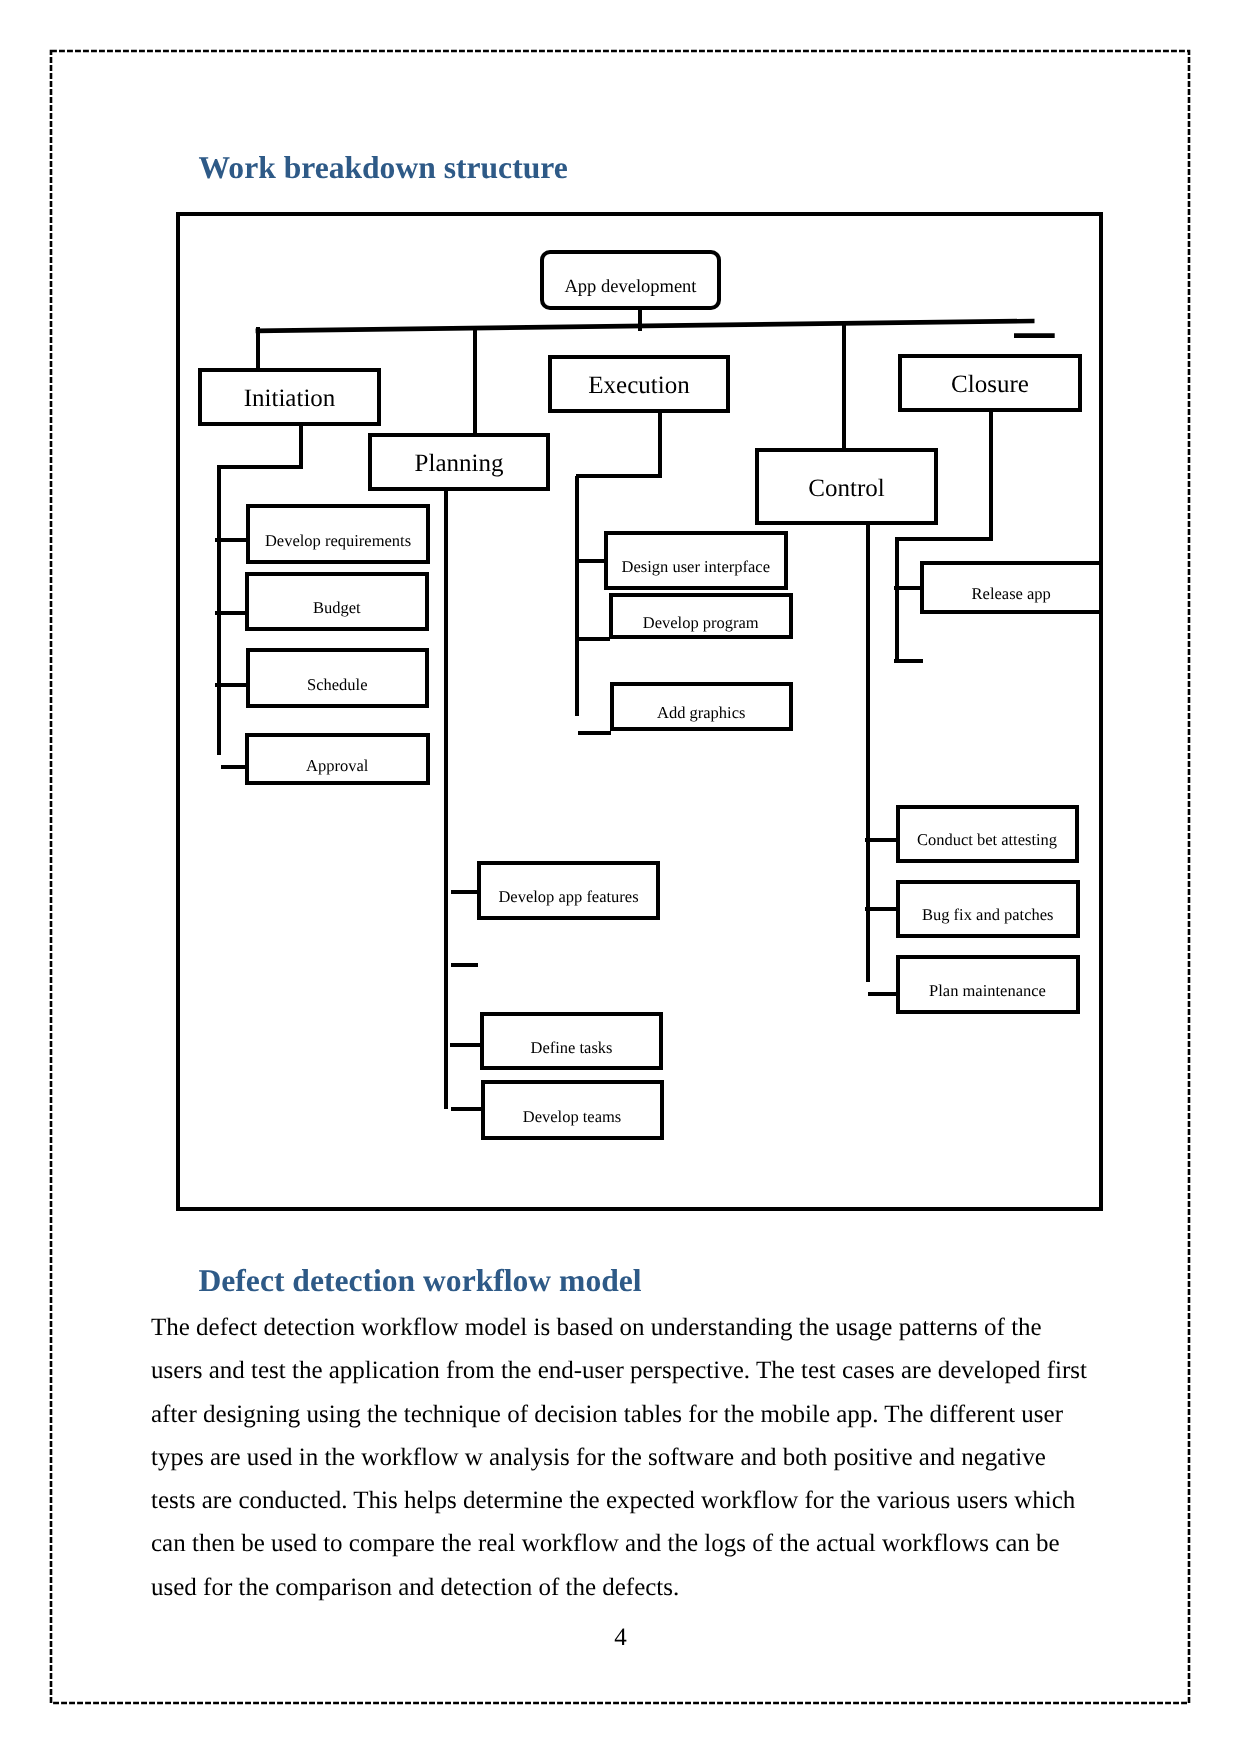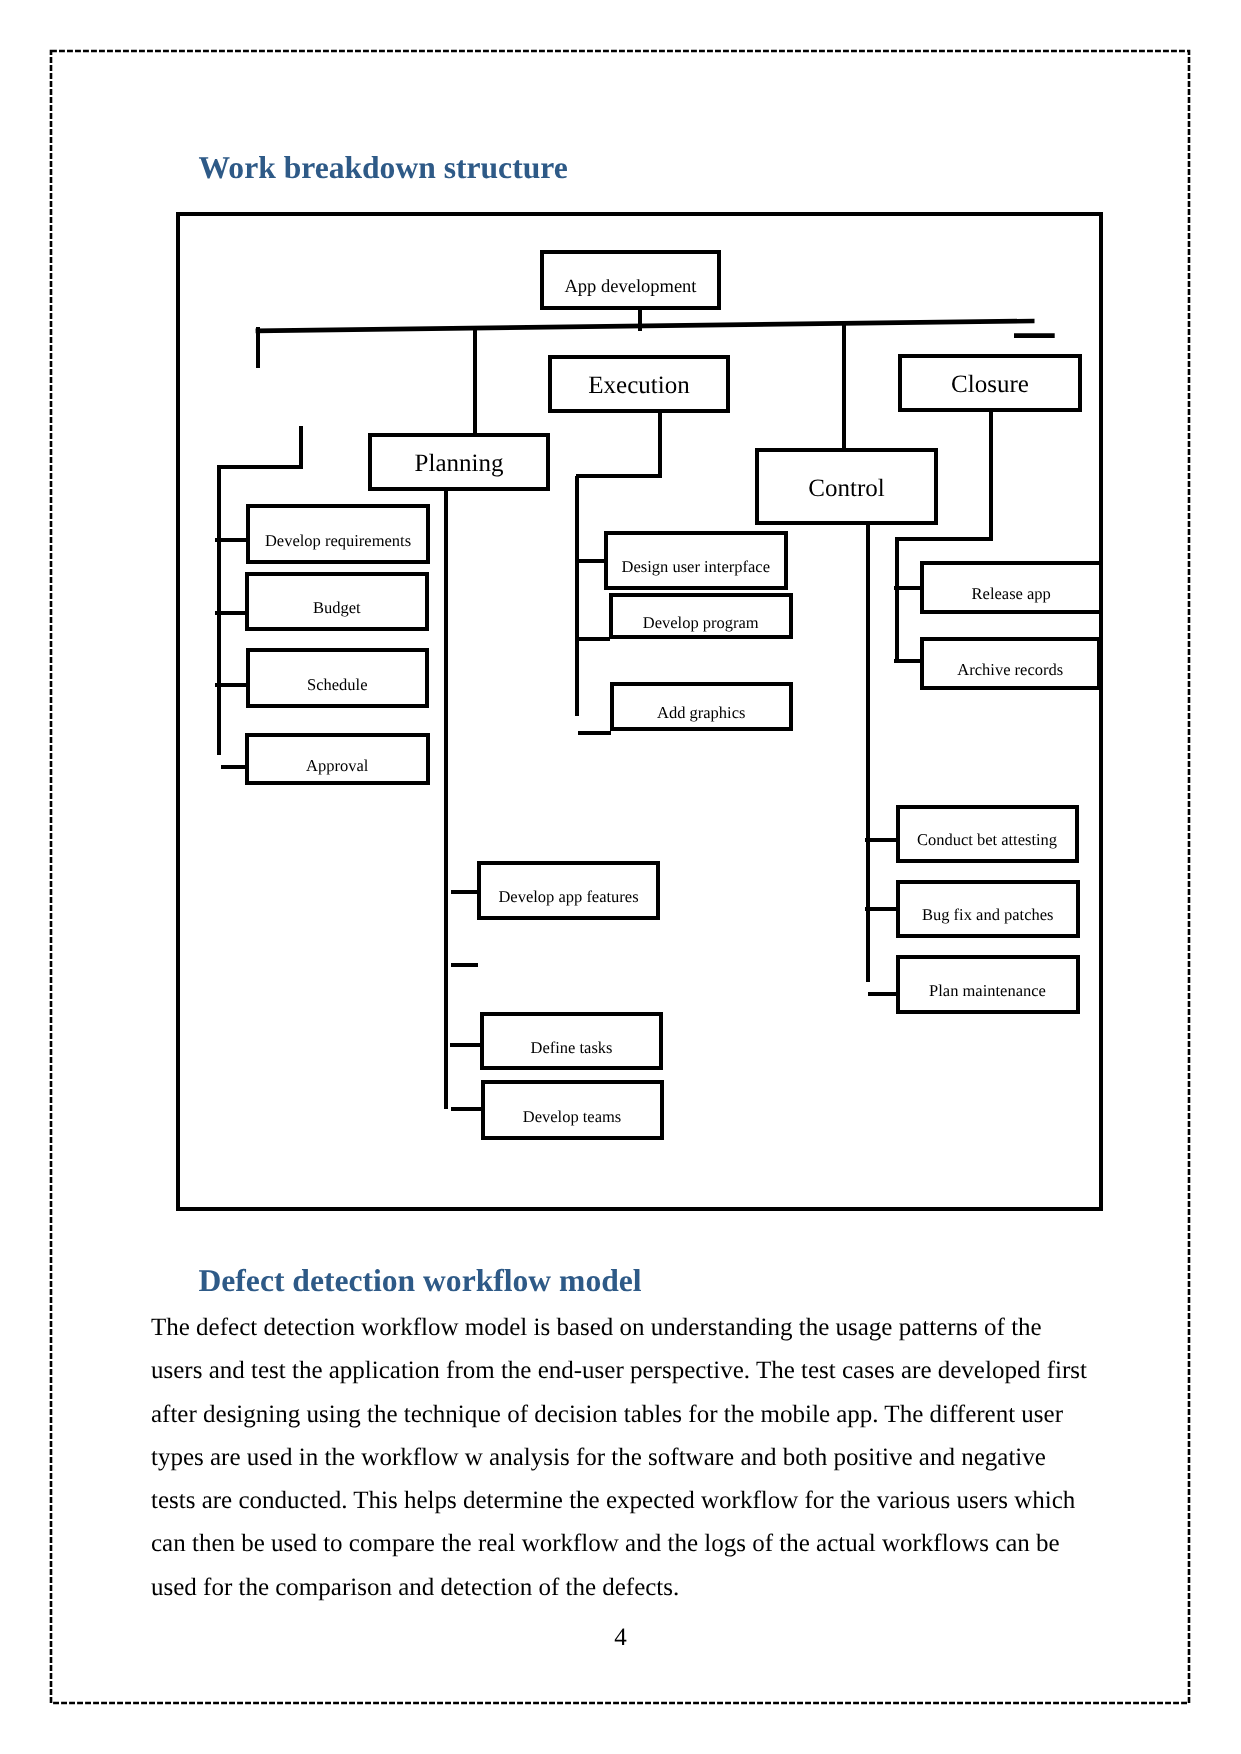--- a/index.html
+++ b/index.html
@@ -42,21 +42,21 @@
   #wbs .node {
     position:absolute;
     border:4px solid #000;
     background:#fff;
     box-sizing:border-box;
     display:flex; align-items:center; justify-content:center;
     text-align:center;
     line-height:1.35;
     z-index:4;
   }
-  #wbs .lvl1 { font-size:18.5px; padding-top:15px; }
+  #wbs .lvl1 { font-size:18.5px; padding-top:15px;border-radius:10px; }
   #wbs .lvl2 { font-size:25px; padding-top:4px; }
   #wbs .lvl3 { font-size:16.5px; padding-top:14px; }
   #wbs .ln { position:absolute; background:#000; z-index:3; }
   #wbs .slant { position:absolute; left:0; top:0; z-index:3; }
 
   #body-text {
     position:absolute;
     left:151px; top:1306px;
     width:940px;
     font-size:25px;
@@ -110,36 +110,36 @@
     <div class="ln" style="left:690.3px;top:295.0px;width:4.0px;height:475.0px"></div>
     <div class="ln" style="left:689.0px;top:626.3px;width:32.0px;height:4.0px"></div>
     <div class="ln" style="left:689.0px;top:694.5px;width:32.0px;height:4.0px"></div>
     <div class="ln" style="left:692.0px;top:779.5px;width:29.0px;height:4.0px"></div>
     <div class="ln" style="left:813.0px;top:200.0px;width:4.0px;height:129.0px"></div>
     <div class="ln" style="left:719.0px;top:325.0px;width:98.0px;height:4.0px"></div>
     <div class="ln" style="left:718.8px;top:327.0px;width:4.0px;height:124.0px"></div>
     <div class="ln" style="left:718.0px;top:374.0px;width:29.0px;height:4.0px"></div>
     <div class="ln" style="left:718.0px;top:447.3px;width:29.0px;height:4.0px"></div>
     <div class="node lvl1" style="left:364px;top:38px;width:181px;height:60px">App development</div>
+    <div class="node lvl2" style="left:22px;top:156px;width:183px;height:58px">Initiation</div>
     <div class="node lvl2" style="left:192px;top:221px;width:182px;height:58px">Planning</div>
     <div class="node lvl2" style="left:372px;top:143px;width:182px;height:58px">Execution</div>
     <div class="node lvl2" style="left:579px;top:236px;width:183px;height:77px">Control</div>
     <div class="node lvl2" style="left:722px;top:142px;width:184px;height:58px">Closure</div>
     <div class="node lvl3" style="left:70px;top:292px;width:184px;height:60px">Develop requirements</div>
     <div class="node lvl3" style="left:68.5px;top:360px;width:184.5px;height:59px">Budget</div>
     <div class="node lvl3" style="left:69.5px;top:436px;width:183.5px;height:60px">Schedule</div>
     <div class="node lvl3" style="left:69px;top:521px;width:184.5px;height:51.5px">Approval</div>
     <div class="node lvl3" style="left:301px;top:649px;width:183px;height:59px">Develop app features</div>
     <div class="node lvl3" style="left:304px;top:800px;width:183px;height:58px">Define tasks</div>
     <div class="node lvl3" style="left:304.5px;top:868px;width:183.0px;height:59.5px">Develop teams</div>
     <div class="node lvl3" style="left:428px;top:319px;width:183.5px;height:58.5px">Design user interpface</div>
     <div class="node lvl3" style="left:433px;top:381px;width:183.5px;height:46px">Develop program</div>
     <div class="node lvl3" style="left:434px;top:470px;width:182.5px;height:49px">Add graphics</div>
     <div class="node lvl3" style="left:744px;top:348.5px;width:182.5px;height:53.0px">Release app</div>
-    <div class="node lvl3" style="left:744px;top:424.5px;width:180.5px;height:53.0px">Archive records</div>
     <div class="node lvl3" style="left:719.5px;top:592.5px;width:183.0px;height:58.0px">Conduct bet attesting</div>
     <div class="node lvl3" style="left:719.5px;top:667.5px;width:184.5px;height:58.0px">Bug fix and patches</div>
     <div class="node lvl3" style="left:719.5px;top:742.5px;width:184.0px;height:59.0px">Plan maintenance</div>
 </div>
 
 <div class="h2" id="defect-heading">Defect detection workflow model</div>
 <div id="body-text">The defect detection workflow model is based on understanding the usage patterns of the users and test the application from the end-user perspective. The test cases are developed first after designing using the technique of decision tables for the mobile app. The different user types are used in the workflow w analysis for the software and both positive and negative tests are conducted. This helps determine the expected workflow for the various users which can then be used to compare the real workflow and the logs of the actual workflows can be used for the comparison and detection of the defects.</div>
 <div id="page-number">4</div>
 
 </body></html>

